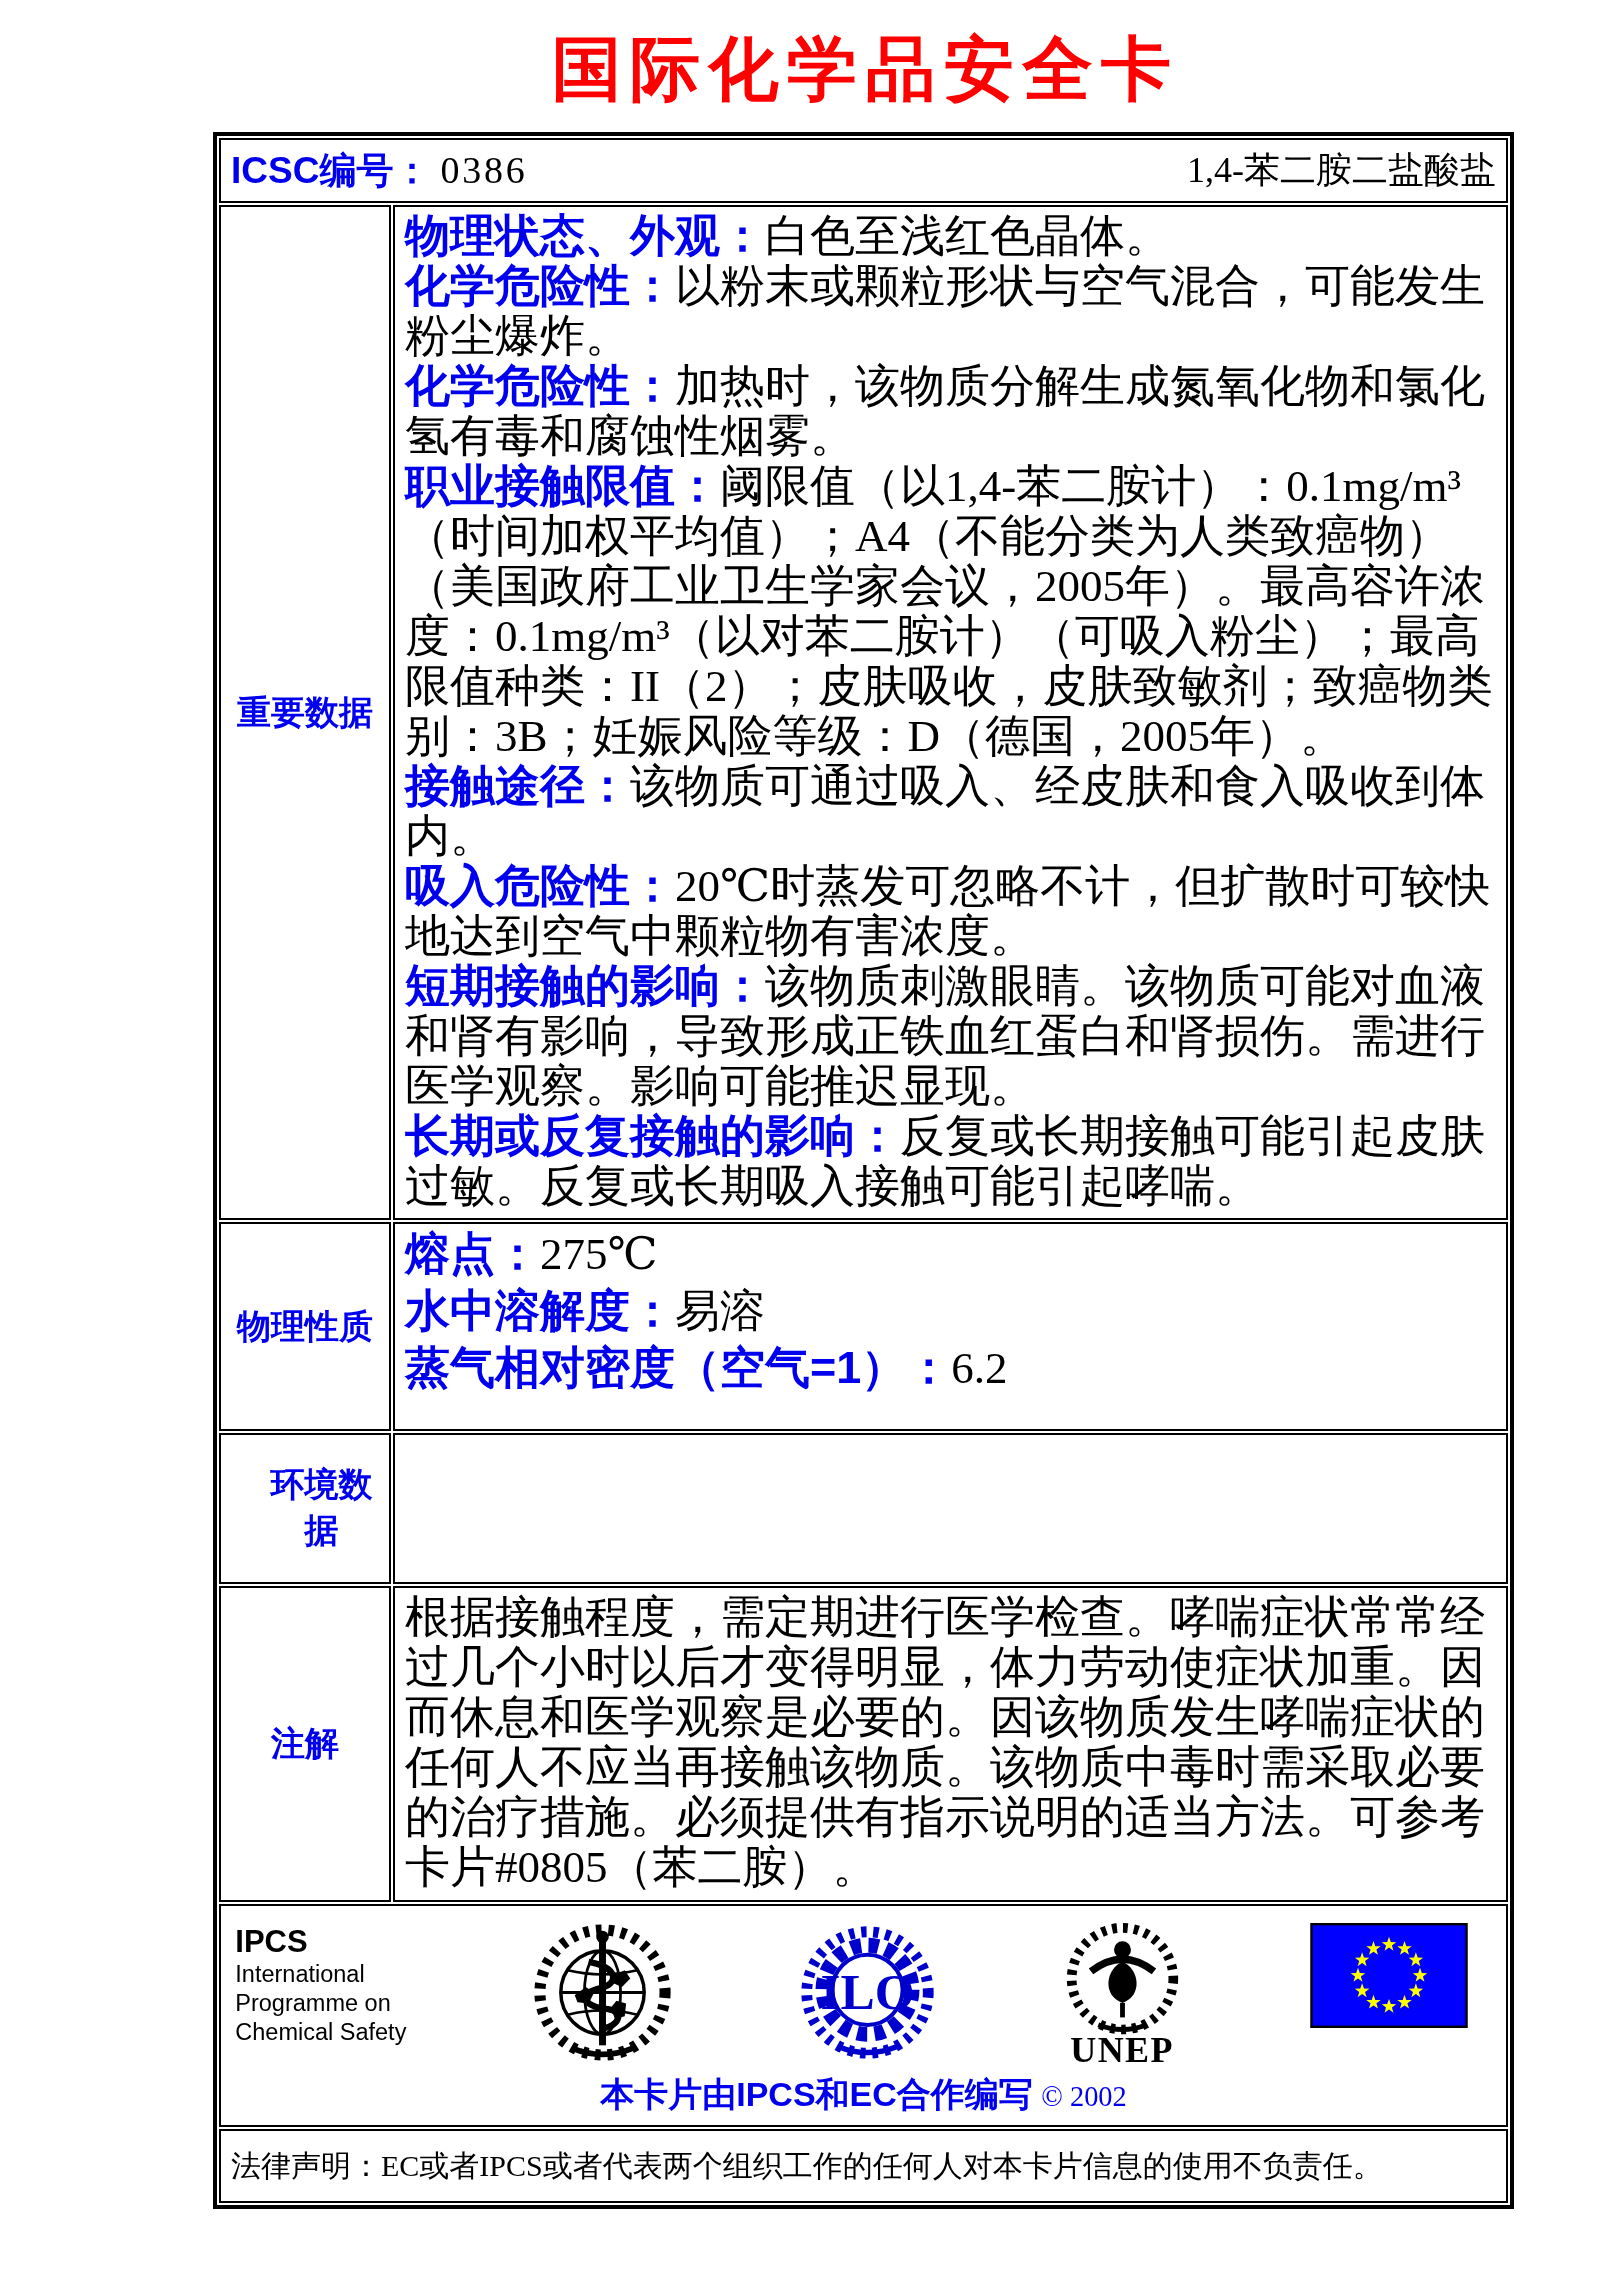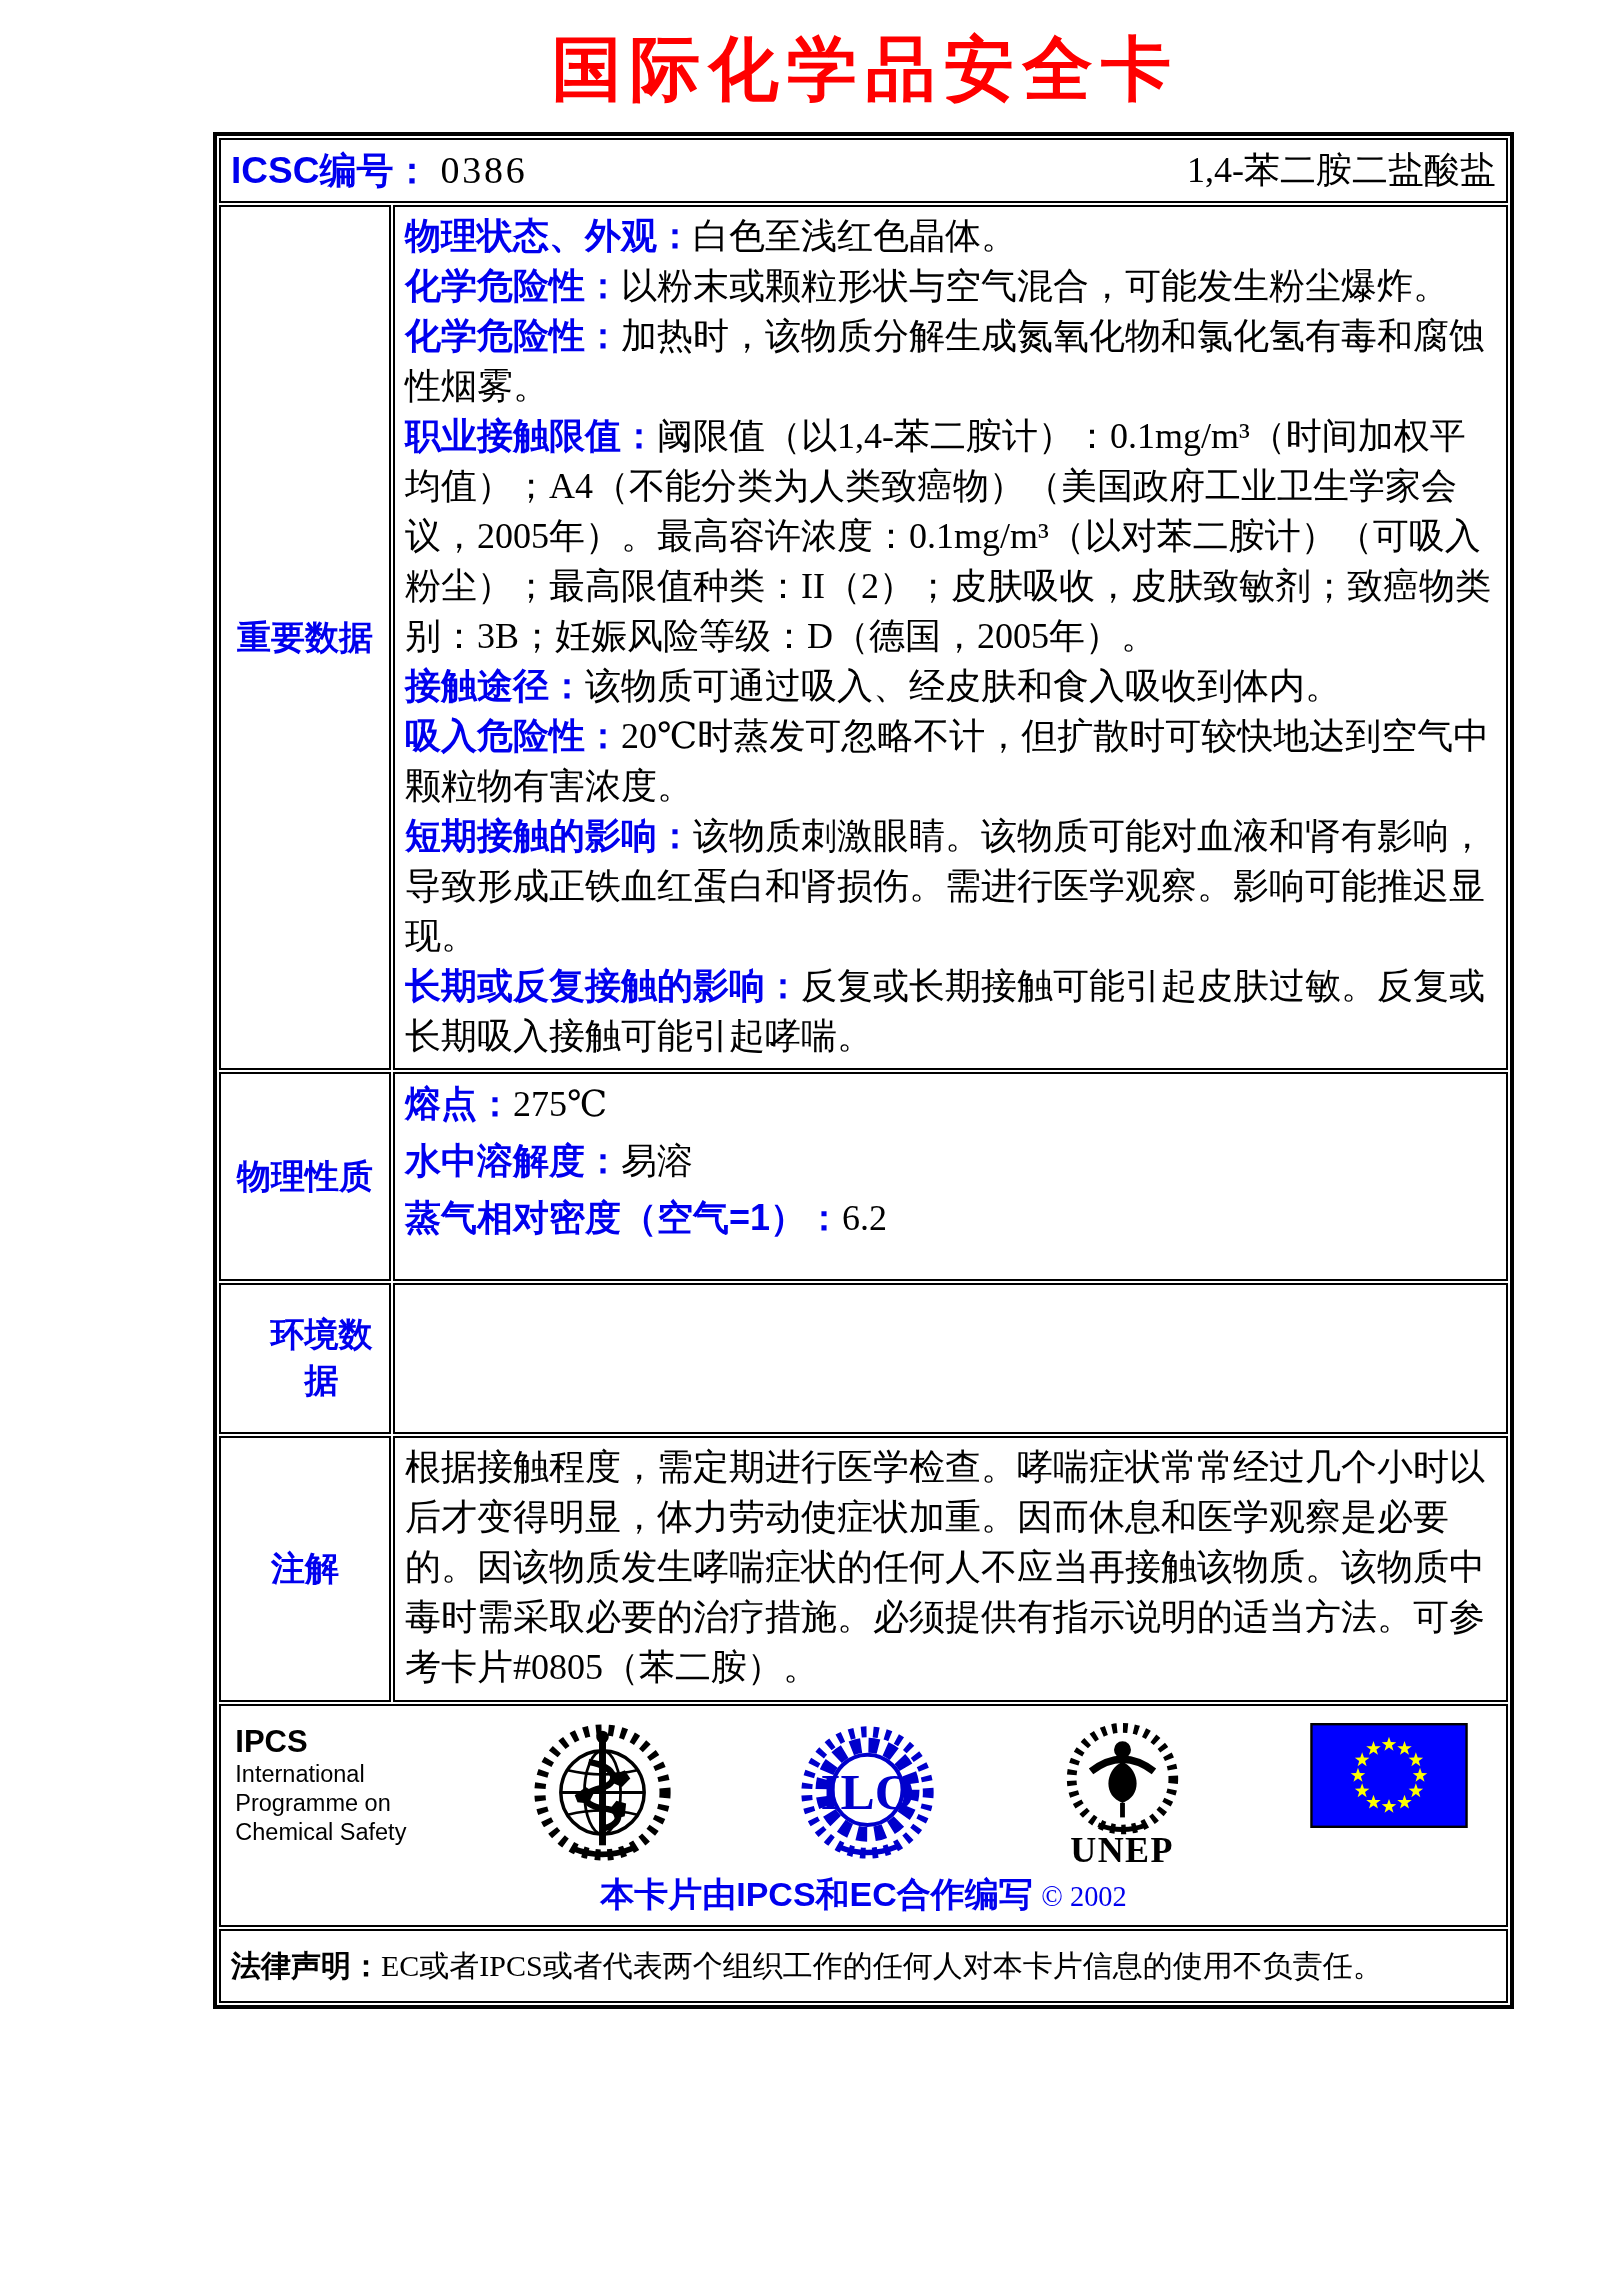--- a/index.html
+++ b/index.html
@@ -6,36 +6,36 @@
   body{width:1617px;height:2273px;font-family:"Liberation Serif","DejaVu Serif",serif;color:#000;}
   .page{position:relative;width:1617px;height:2273px;overflow:hidden;}
   .wrapper{position:absolute;left:213px;top:28.4px;width:1305px;}
   .doc-title{margin:0 0 20px 0;text-align:center;color:#ff0000;font-weight:bold;
     font-size:70px;line-height:1.2;letter-spacing:8.5px;font-family:"Liberation Serif","DejaVu Serif",serif;}
   table.card{width:1301px;border-collapse:separate;border-spacing:2.8px;border:4.3px solid #000;background:#fff;table-layout:fixed;}
   td{border:2.1px solid #000;vertical-align:top;background:#fff;}
   col.c-label{width:172px;}
   .label-cell{text-align:center;vertical-align:middle;color:#0000ee;
     font-family:"Liberation Sans","DejaVu Sans",sans-serif;font-weight:bold;font-size:34px;padding:2.8px;}
-  .content-cell{font-size:36px;line-height:50px;padding:4.3px 10px 7.1px 10px;}
+  .content-cell{font-size:45px;line-height:50px;padding:4.3px 10px 7.1px 10px;}
   .content-cell p{margin:0;}
   .blab{color:#0000ee;font-family:"Liberation Sans","DejaVu Sans",sans-serif;font-weight:bold;}
   
   .hdr-cell{vertical-align:middle;height:55px;padding:2.8px 10px;}
   .hdr-flex{display:flex;justify-content:space-between;align-items:center;font-size:37px;}
   .icsc-num{font-size:38px;letter-spacing:2.8px;padding-left:10px;}
   .chem-name{font-size:36px;}
   
   .row-physical .content-cell p{margin-bottom:7.1px;}
   .row-physical td{height:193px;}
   .row-environment td{height:136px;padding-left:36px;}
   .row-additional td{height:40px;vertical-align:middle;}
   .row-legal td{height:61px;vertical-align:middle;}
   .legal-cell{font-size:30px;padding:4.3px 10px;}
-  .legal-label{color:#000;font-family:"Liberation Sans","DejaVu Sans",sans-serif;font-weight:bold;}
+  .legal-label{color:#000;font-family:"Liberation Sans","DejaVu Sans",sans-serif;font-weight:normal;}
   
   .logos-cell{height:192px;vertical-align:top;padding:7.1px 10px;}
   .logos-flex{display:flex;align-items:flex-start;justify-content:space-between;padding:10px 28.4px 0 4.3px;}
   .ipcs-block{font-family:"Liberation Sans","DejaVu Sans",sans-serif;font-size:23.5px;line-height:1.25;padding-top:2.8px;}
   .ipcs-acronym{font-size:31px;font-weight:bold;line-height:1.1;}
   .logo-box{display:flex;flex-direction:column;align-items:center;}
   .unep-word{font-family:"Liberation Serif","DejaVu Serif",serif;font-weight:bold;font-size:36px;line-height:1;margin-top:-5.7px;letter-spacing:1.4px;}
   .credit-line{text-align:center;font-size:34px;margin-top:4.3px;color:#0000ee;}
   .credit-main{font-family:"Liberation Sans","DejaVu Sans",sans-serif;font-weight:bold;}
   .credit-copy{font-size:28.4px;font-weight:normal;}

